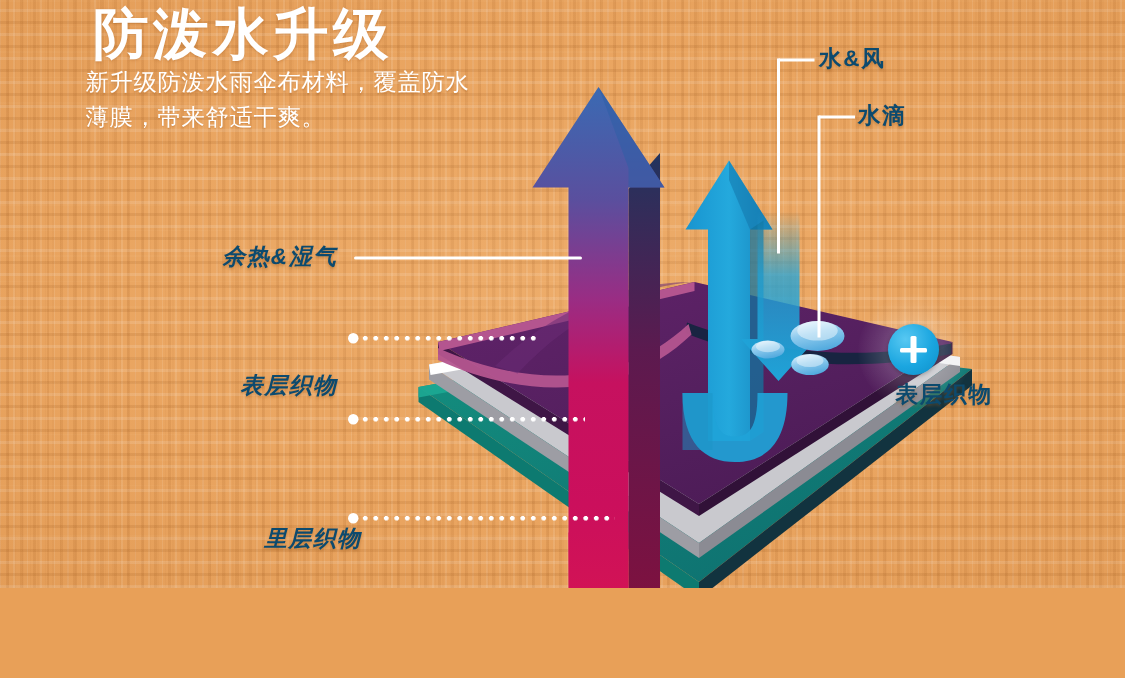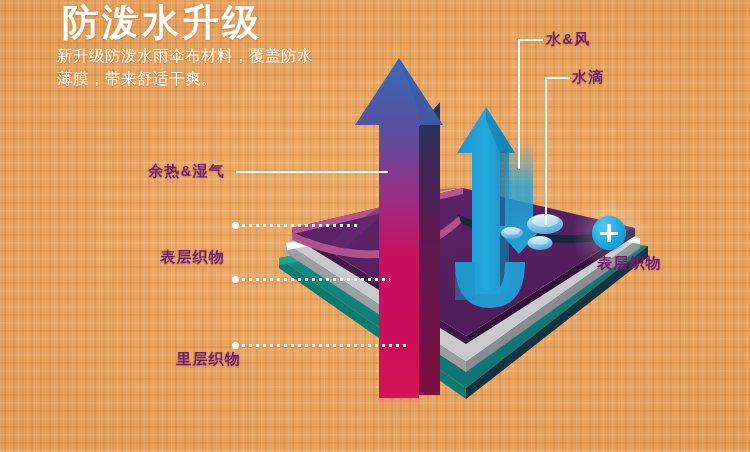--- a/index.html
+++ b/index.html
@@ -1,21 +1,21 @@
 <!DOCTYPE html>
 <html><head>
 <meta charset="utf-8">
 <style>
   html,body{margin:0;padding:0;}
   body{
     width:750px;height:452px;overflow:hidden;
     font-family:"Liberation Sans","DejaVu Sans",sans-serif;
     background:#e8a058;
   }
-  #stage{position:relative;width:750px;height:452px;overflow:hidden;}
+  #stage{position:relative;width:750px;height:392px;overflow:hidden;}
 
   
   .bg-base{position:absolute;inset:0;background:#e9a45f;}
   .bg-weave-v{
     position:absolute;inset:0;
     background-image:repeating-linear-gradient(90deg,
       rgba(255,255,255,0.11) 0px,rgba(255,255,255,0.11) 1px,
       rgba(0,0,0,0.00) 1px,rgba(0,0,0,0.00) 4px,
       rgba(150,80,20,0.13) 4px,rgba(150,80,20,0.13) 6px,
       rgba(0,0,0,0.00) 6px,rgba(0,0,0,0.00) 9px);
@@ -47,25 +47,25 @@
     text-shadow:0 1px 2px rgba(160,90,30,0.35);
     white-space:nowrap;
   }
   .subtitle{
     position:absolute;left:57px;top:44px;width:340px;
     font-size:15.5px;color:#ffffff;line-height:23px;
     letter-spacing:0.5px;
     text-shadow:0 1px 1px rgba(160,90,30,0.30);
   }
   .lbl{
-    position:absolute;color:#701a75;font-size:15px;font-weight:bold;
+    position:absolute;color:#0c4a6e;font-size:15px;font-weight:bold;
     letter-spacing:1.2px;white-space:nowrap;
     text-shadow:0 1px 2px rgba(150,85,25,0.40);
   }
-  .lbl-l{text-align:right;}
+  .lbl-l{text-align:right;font-style:italic;}
 
   
   #lbl-heat   {left:0px;  top:162px;width:225px;}
   #lbl-outer  {left:0px;  top:216px;width:225px;margin-top:32px;}
   #lbl-memb   {left:0px;  top:270px;width:225px;}
   #lbl-inner  {left:0px;  top:350px;width:225px;padding-left:16px;}
   
   #lbl-wind   {left:546px;top:30px;}
   #lbl-drop   {left:572px;top:68px;}
   #lbl-bond   {left:597px;top:254px;}

